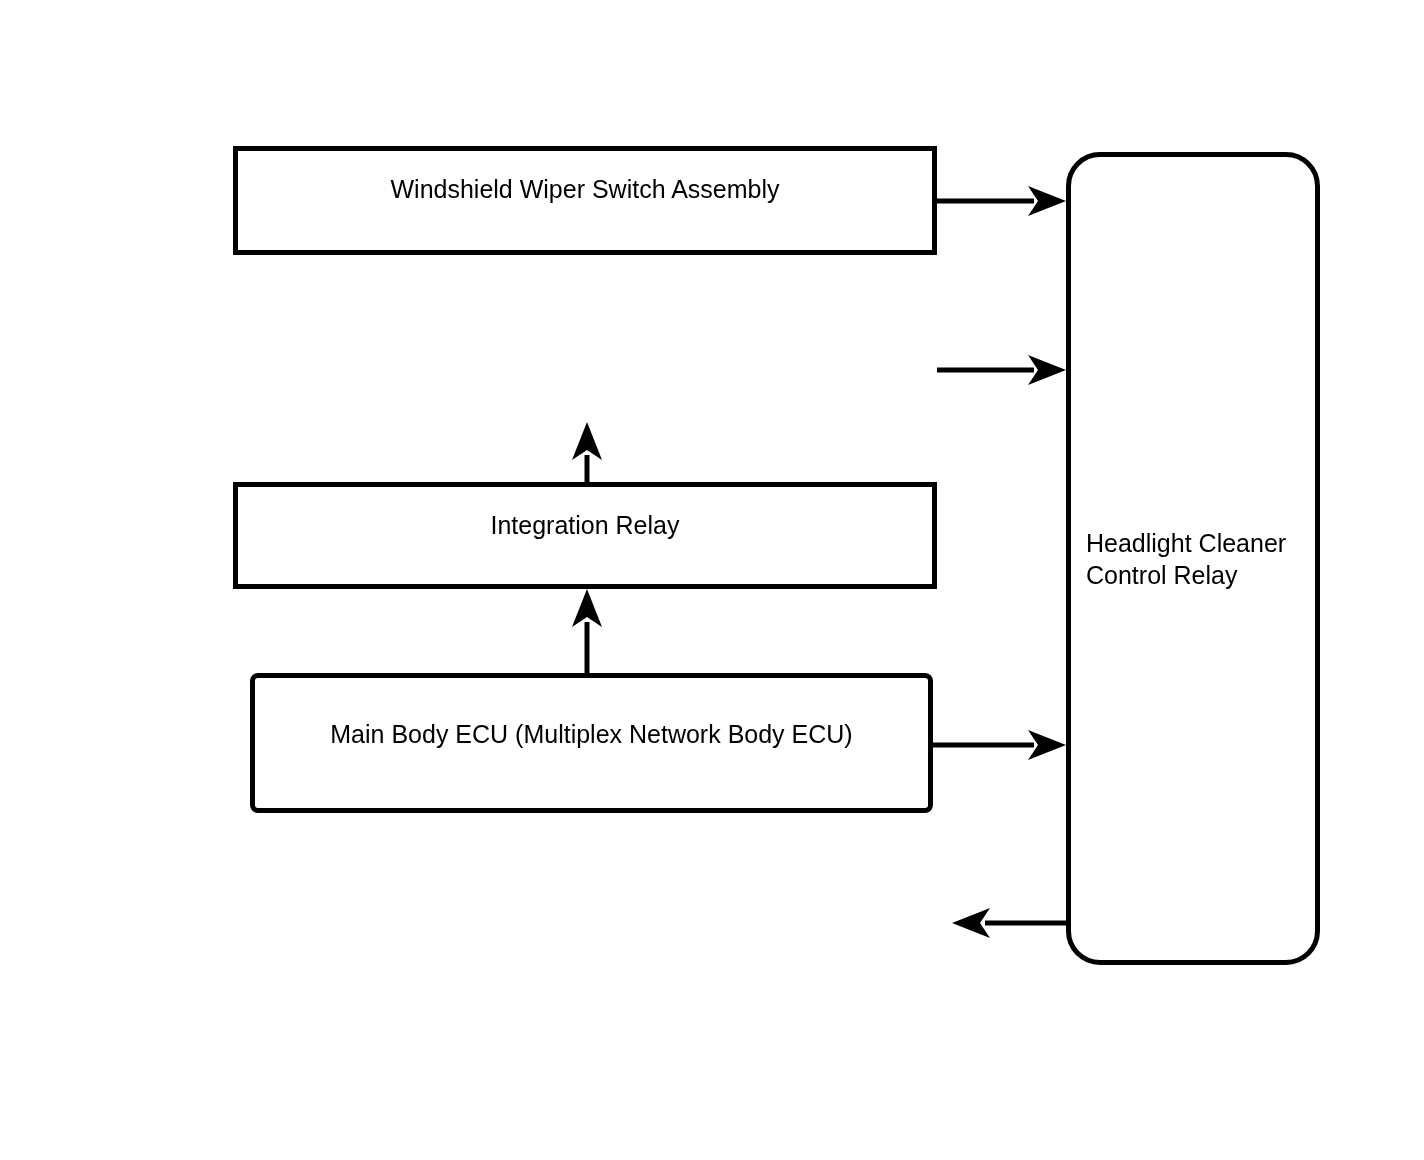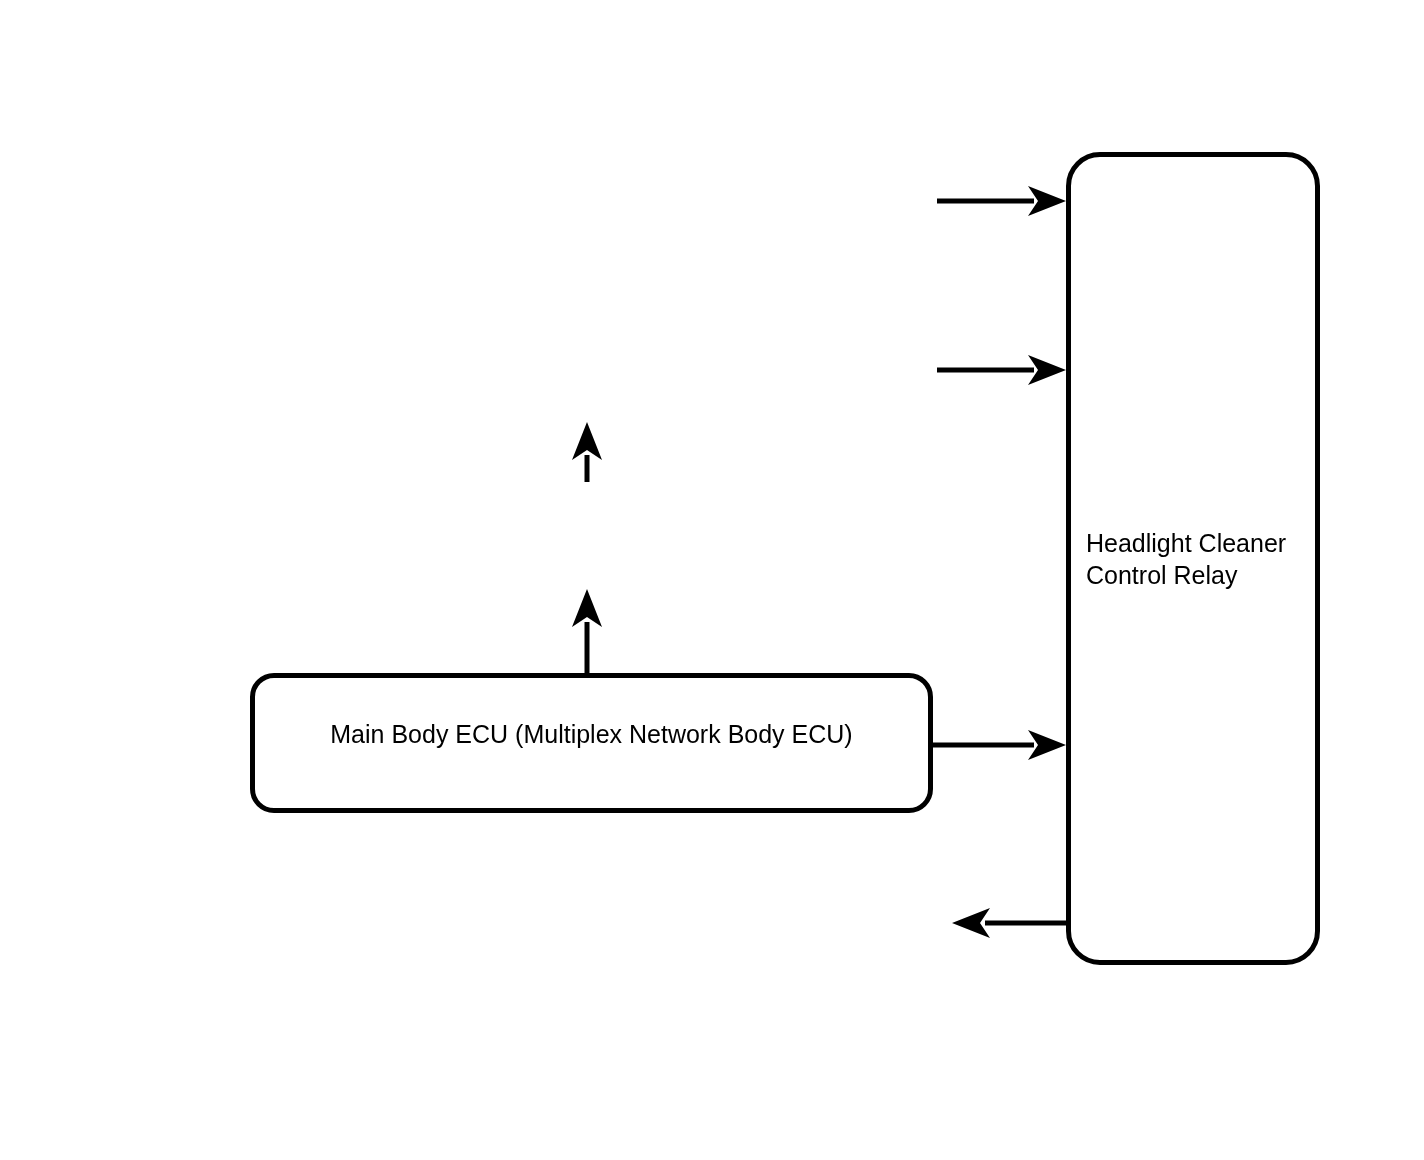--- a/index.html
+++ b/index.html
@@ -24,21 +24,21 @@
     box-sizing: border-box;
     border: 5px solid #000000;
     background: #ffffff;
     display: flex;
     justify-content: center;
   }
   .node.rect {
     border-radius: 0;
   }
   .node.rounded {
-    border-radius: 24px;
+    border-radius: 8px;
   }
   .node .node-label {
     display: block;
     font-size: 25px;
     line-height: 32px;
     color: #000000;
     text-align: center;
     white-space: pre;
   }
   
@@ -115,22 +115,28 @@
       <line x1="933" y1="745" x2="1034" y2="745"></line>
       <polygon points="1066,745 1028,730 1038,745 1028,760"></polygon>
     </g>
 
     <g>
       <line x1="1066" y1="923" x2="985" y2="923"></line>
       <polygon points="952,923 990,908 980,923 990,938"></polygon>
     </g>
   </svg>
 
+  <div class="node rect top-label" style="left:233px; top:146px; width:704px; height:109px;">
+    <span class="node-label">Windshield Wiper Switch Assembly</span>
+  </div>
 
 
+  <div class="node rect top-label" style="left:233px; top:482px; width:704px; height:107px;">
+    <span class="node-label">Integration Relay</span>
+  </div>
 
   <div class="node rounded ecu-label" style="left:250px; top:673px; width:683px; height:140px;">
     <span class="node-label">Main Body ECU (Multiplex Network Body ECU)</span>
   </div>
 
 
   <div class="node rounded relay" style="left:1066px; top:152px; width:254px; height:813px; border-radius:34px;">
     <span class="node-label">Headlight Cleaner
 Control Relay</span>
   </div>

